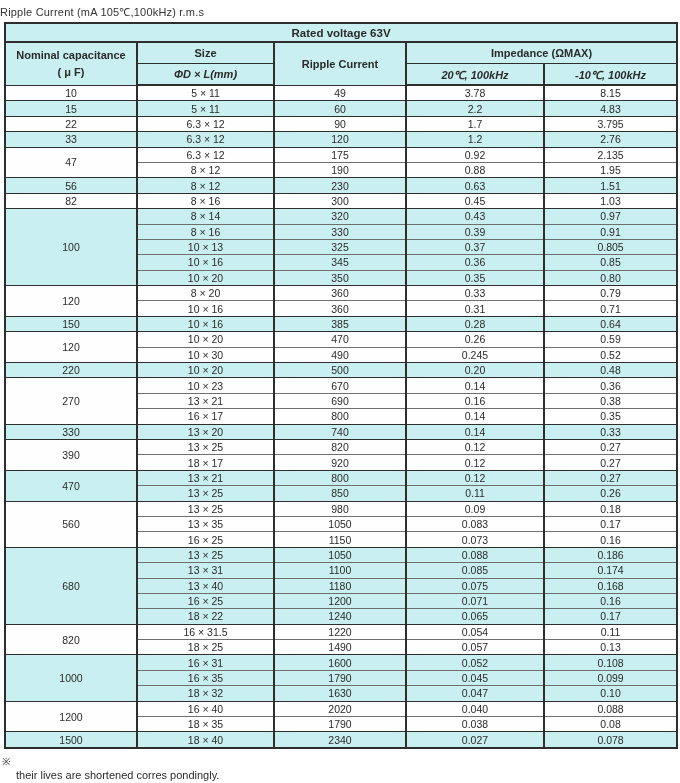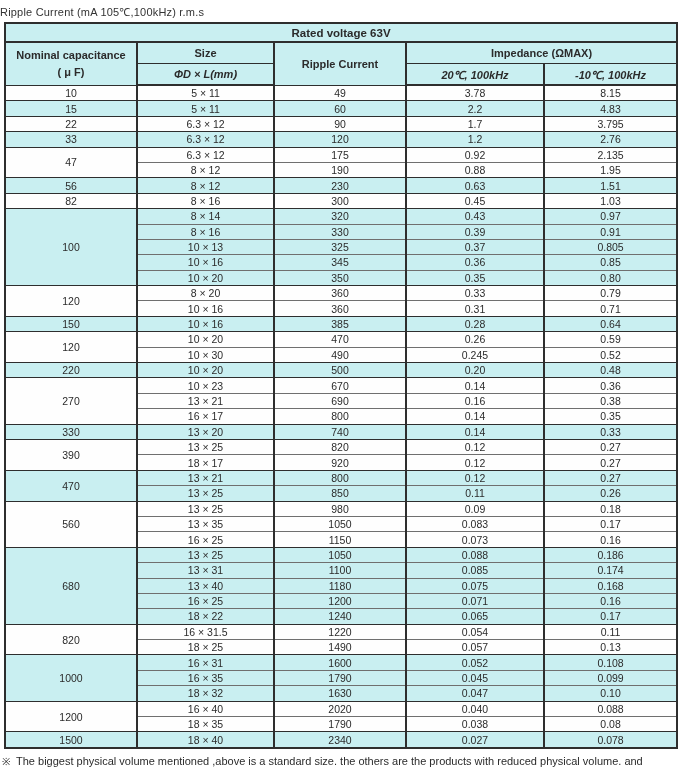--- a/index.html
+++ b/index.html
@@ -393,17 +393,18 @@
           <td class="group-start">2340</td>
           <td class="group-start">0.027</td>
           <td class="group-start">0.078</td>
         </tr>
       </tbody>
   </table>
 
   <div class="footnote">
     <span class="marker">※</span>
     <span class="note-text">
-      <span>The biggest physical volume mentioned ,above is a standard size. the others are the products with reduced physical volume. and</span><br>
+      <br>
+      <span>their lives are shortened corres pondingly.</span>
     </span>
   </div>
 
 </div>
 
 </body></html>

